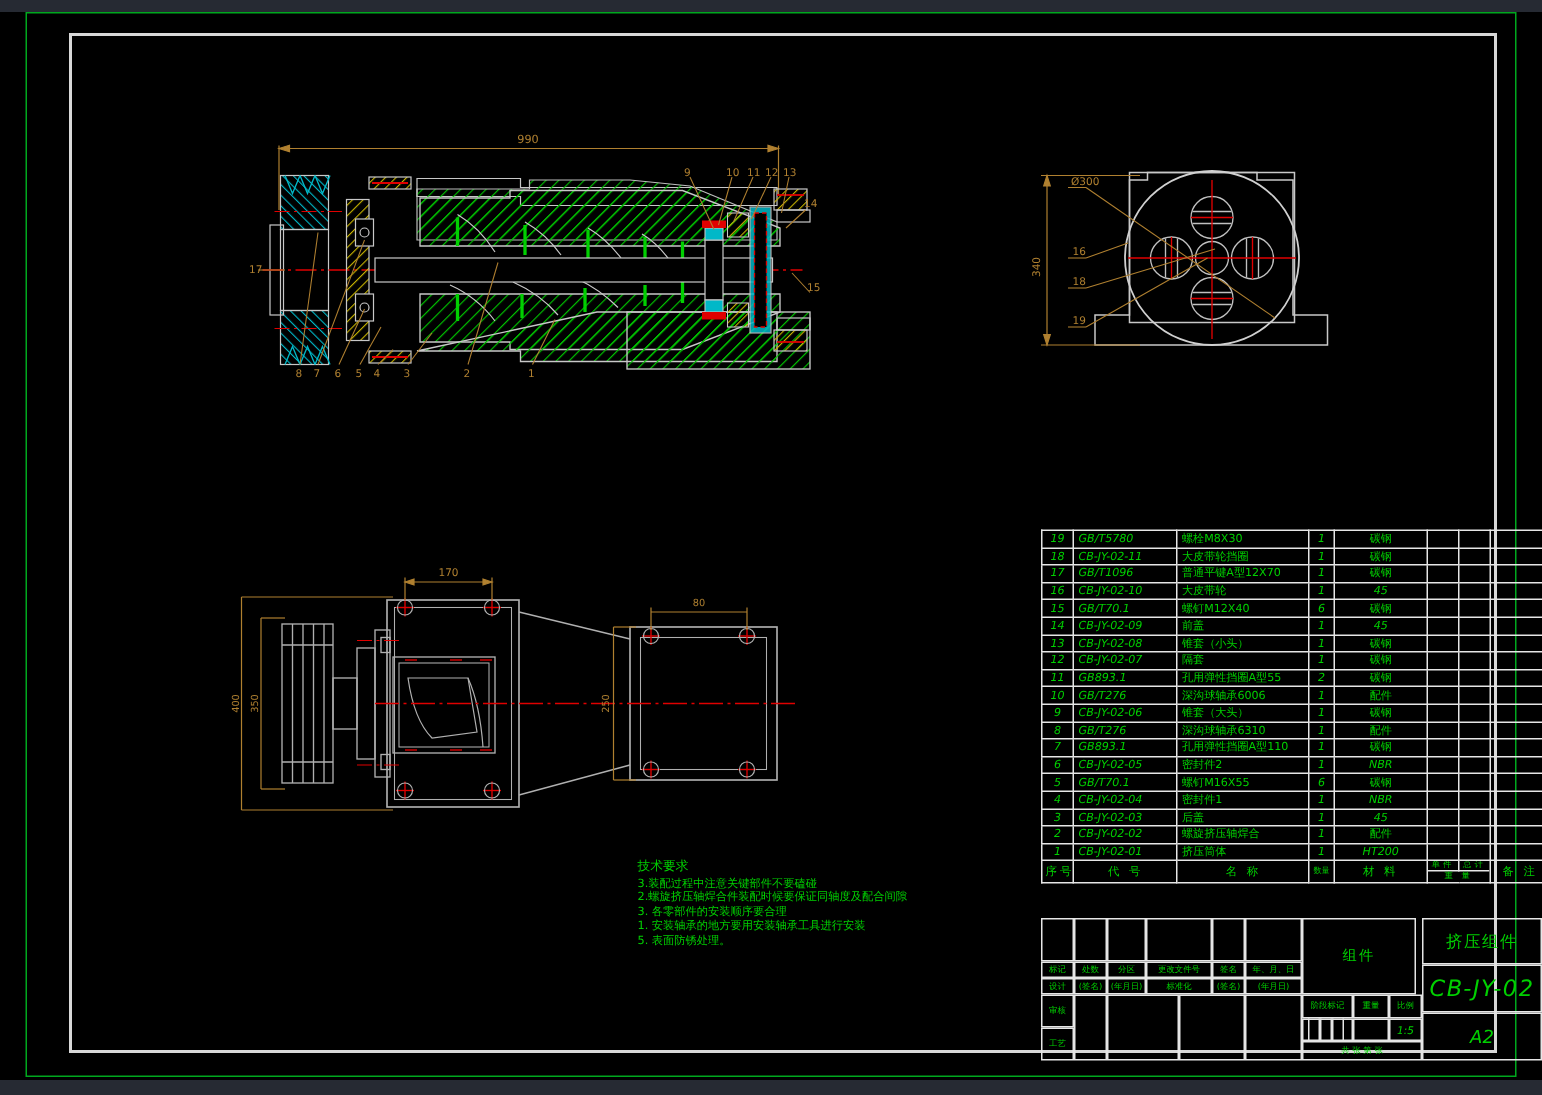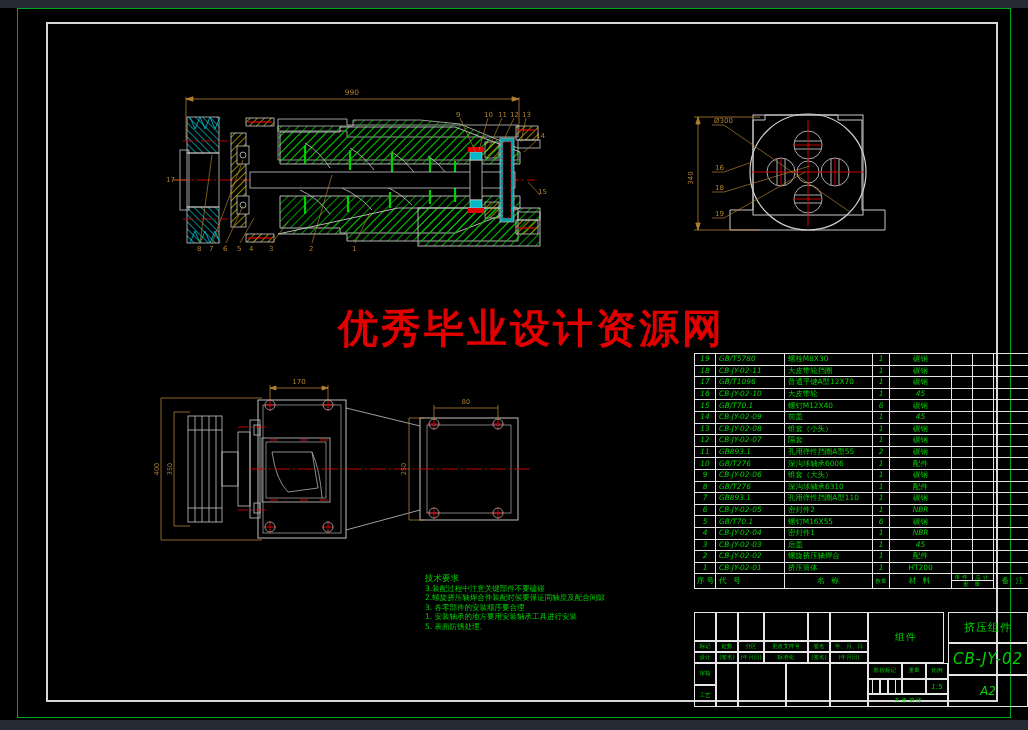--- a/index.html
+++ b/index.html
@@ -438,21 +438,20 @@
 
       <g stroke="#b08030" stroke-width="0.8" fill="none">
         <line x1="434" y1="405" x2="434" y2="420"></line>
         <line x1="498" y1="405" x2="498" y2="420"></line>
         <line x1="434" y1="408" x2="498" y2="408"></line>
       </g>
       <text x="466" y="404" fill="#b08030" font-size="6.5" font-family="DejaVu Sans" text-anchor="middle">80</text>
     </g>
   </svg>
 
-  <div class="wm1">优秀毕业设计资源网</div>
 
   <div class="tech">
     <div class="hdr">技术要求</div>
     <div>3.装配过程中注意关键部件不要磕碰</div>
     <div>2.螺旋挤压轴焊合件装配时候要保证同轴度及配合间隙</div>
     <div>3. 各零部件的安装顺序要合理</div>
     <div>1. 安装轴承的地方要用安装轴承工具进行安装</div>
     <div>5. 表面防锈处理。</div>
   </div>
 
@@ -636,30 +635,30 @@
           <td class="mat">配件</td>
           <td class="w1"></td>
           <td class="w2"></td>
           <td class="rem"></td>
         </tr>
         <tr>
           <td class="num">1</td>
           <td class="code">CB-JY-02-01</td>
           <td class="name">挤压筒体</td>
           <td class="qty">1</td>
-          <td class="mat" style="">HT200</td>
+          <td class="mat" style="font-style: italic;">HT200</td>
           <td class="w1"></td>
           <td class="w2"></td>
           <td class="rem"></td>
         </tr>
       </tbody>
     <tbody>
         <tr class="hdr">
       <td class="num">序号</td>
-      <td class="code" style="text-align:left">代 号</td>
+      <td class="code" style="text-align:center">代 号</td>
       <td class="name" style="">名 称</td>
       <td class="qty" style="font-size:5.4px;letter-spacing:0">数量</td>
       <td class="mat">材 料</td>
       <td class="wsplit" colspan="2">
         <div style="display:flex;height:7px;border-bottom:1px solid #e6e6e6">
           <div class="wt" style="flex:1;border:none">单件</div>
           <div class="wt" style="flex:1;border:none;border-left:1px solid #e6e6e6">总计</div>
         </div>
         <div class="wb">重 量</div>
       </td>

